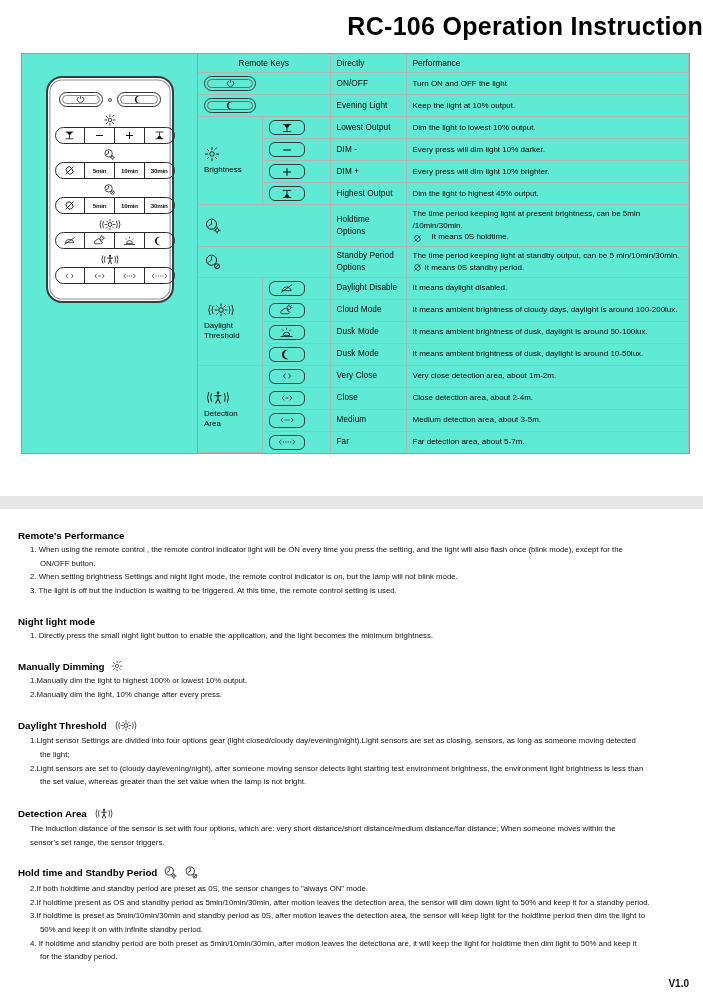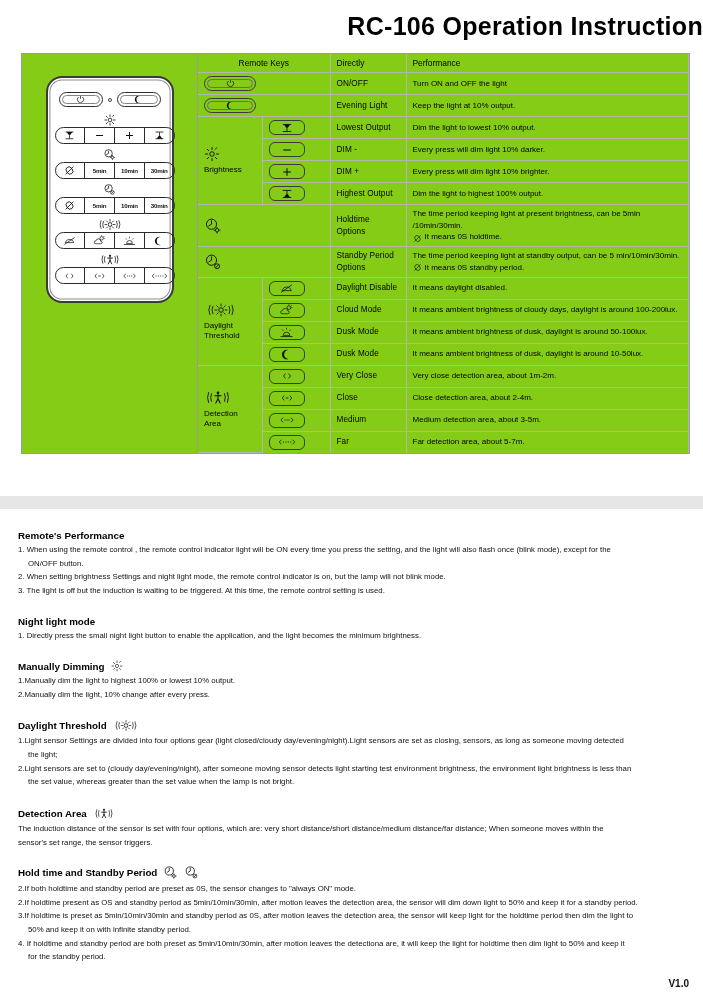--- a/index.html
+++ b/index.html
@@ -24,21 +24,21 @@
     color: #000;
   }
 
   
   .table-wrap {
     position: absolute;
     left: 21px; top: 53px;
     width: 669px;
     border: 1px solid #9b9b9b;
     display: flex;
-    background: #84cc16;
+    background: #5eead4;
   }
   .remote-pane {
     width: 176px;
     border-right: 1px solid #9b9b9b;
     flex: 0 0 176px;
     display: flex;
     align-items: flex-start;
     justify-content: center;
     padding: 22px 0 20px 0;
   }
@@ -154,21 +154,21 @@
   .notes { position:absolute; left:18px; top:530px; width:668px; }
   .sec { margin-bottom: 12px; }
   .sec h3 {
     margin: 0 0 3px 0;
     font-size: 9.8px;
     font-weight: bold;
     color:#000;
     display:flex; align-items:center; gap:6px;
   }
   .sec p {
-    margin: 0 0 1px 0;
+    margin: 0 0 1px 12px;
     font-size: 7.8px;
     line-height: 1.62;
     color: #111;
   }
   .sec p.ind { padding-left: 10px; }
   .sec.s-remote { margin-bottom: 18px; }
   .sec.s-night  { margin-bottom: 18px; }
   .sec.s-dim    { margin-bottom: 18px; }
   .sec.s-day    { margin-bottom: 18px; }
   .sec.s-det    { margin-bottom: 16px; }
@@ -500,42 +500,42 @@
             <span class="rect r2">
               <svg width="12" height="10" viewBox="0 0 22 18">
                 <path d="M5 15.5 H17 L11 8.2 Z" fill="#111"></path>
                 <line x1="4" y1="15.5" x2="18" y2="15.5" stroke="#111" stroke-width="1.6" stroke-linecap="round"></line>
                 <line x1="4" y1="2.5" x2="18" y2="2.5" stroke="#111" stroke-width="1.6" stroke-linecap="round"></line>
                 <line x1="11" y1="3" x2="11" y2="8.6" stroke="#111" stroke-width="1.6"></line>
               </svg>
             </span>
           </td>
           <td class="fn">Highest Output</td>
-          <td class="perf">Dim the light to highest 100% output.</td>
+          <td class="perf">Dim the light to highest 45% output.</td>
         </tr>
 
         <tr>
           <td colspan="2" class="grp">
             <svg width="18" height="18" viewBox="0 0 22 22">
               <circle cx="9.2" cy="8.8" r="6.2" fill="none" stroke="#111" stroke-width="1.2"></circle>
               <line x1="9.2" y1="4.2" x2="9.2" y2="8.8" stroke="#111" stroke-width="1.2"></line>
               <line x1="9.2" y1="8.8" x2="5.4" y2="11.2" stroke="#111" stroke-width="1.2"></line>
               <circle cx="16" cy="16.2" r="2.1" fill="none" stroke="#111" stroke-width="1.1"></circle>
               <g stroke="#111" stroke-width="1" stroke-linecap="round">
                 <line x1="16" y1="12.6" x2="16" y2="13.6"></line>
                   <line x1="16" y1="18.8" x2="16" y2="19.8"></line>
                 <line x1="12.4" y1="16.2" x2="13.4" y2="16.2"></line>
                   <line x1="18.6" y1="16.2" x2="19.6" y2="16.2"></line>
               </g>
             </svg>
           </td>
           <td class="fn">Holdtime Options</td>
           <td class="perf">
             <div>The time period keeping light at present brightness, can be 5min /10min/30min.</div>
-            <div style="display:flex;align-items:flex-end;gap:3px;">
+            <div style="display:flex;align-items:flex-end;gap:10px;">
               <svg width="9" height="9" viewBox="0 0 20 20">
                 <ellipse cx="10" cy="10" rx="5.4" ry="7" fill="none" stroke="#111" stroke-width="1.4" transform="rotate(-35 10 10)"></ellipse>
                 <line x1="3" y1="17" x2="17" y2="3" stroke="#111" stroke-width="1.4"></line>
               </svg>
               <span>It means 0S holdtime.</span>
             </div>
           </td>
         </tr>
 
         <tr>

